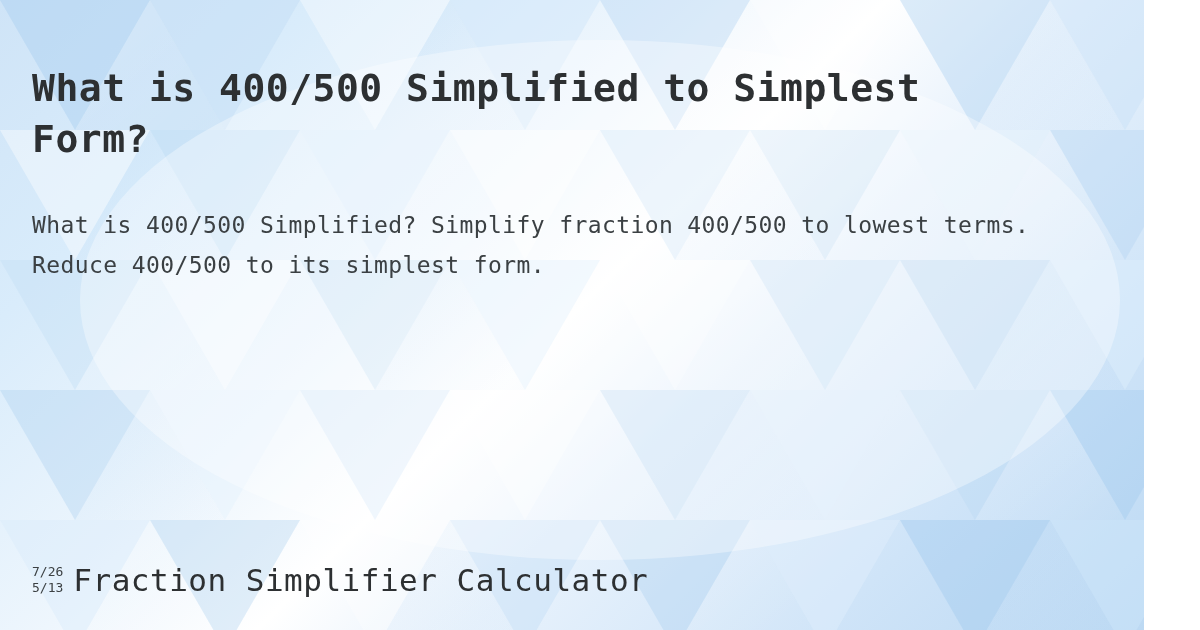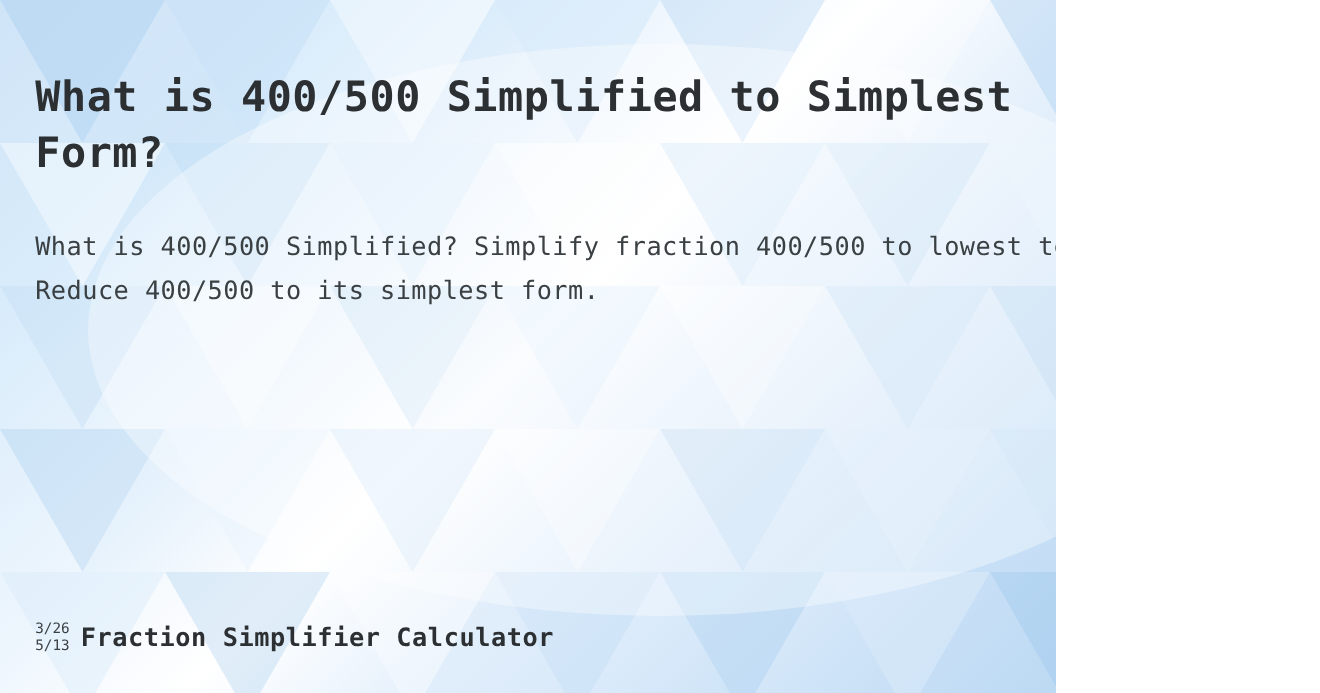--- a/index.html
+++ b/index.html
@@ -7,21 +7,21 @@
     padding: 0;
   }
   body {
     width: 1200px;
     height: 630px;
     overflow: hidden;
     font-family: "DejaVu Sans Mono", monospace;
   }
   .page {
     position: relative;
-    width: 960px;
+    width: 1144px;
     height: 630px;
     background: linear-gradient(135deg, #cfe4f7 0%, #d9ecfb 18%, #eef6fd 38%, #ffffff 50%, #e8f2fc 62%, #cfe4f8 82%, #bcd9f3 100%);
     overflow: hidden;
   }
   .bg-shapes {
     position: absolute;
     inset: 0;
     width: 1200px;
     height: 630px;
   }
@@ -73,22 +73,22 @@
   }
   .frac-badge {
     font-size: 13px;
     line-height: 1.25;
     color: #3b4043;
     text-align: left;
     margin-right: 10px;
     font-weight: normal;
   }
   .footer-label {
-    font-size: 23px;
-    font-weight: bold;
+    font-size: 31px;
+    font-weight: normal;
     color: #2d3032;
     letter-spacing: 0.5px;
   }
   .brand {
     position: absolute;
     right: 26px;
     bottom: 32px;
     display: flex;
     align-items: center;
     height: 40px;
@@ -189,21 +189,21 @@
 
   <div class="content">
 
     <h1 class="title">What is 400/500 Simplified to Simplest Form?</h1>
 
     <p class="subtitle">What is 400/500 Simplified? Simplify fraction 400/500 to lowest terms. Reduce 400/500 to its simplest form.</p>
 
 
     <div class="footer">
       <div class="frac-badge">
-        <div>3/26</div>
+        <div>7/26</div>
         <div>5/13</div>
       </div>
       <div class="footer-label">Fraction Simplifier Calculator</div>
     </div>
 
 
   </div>
 </div>
 
 </body></html>

